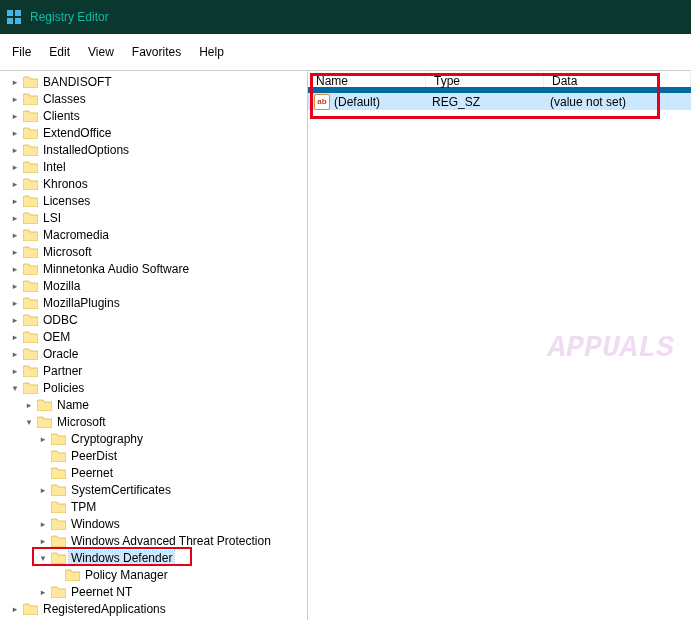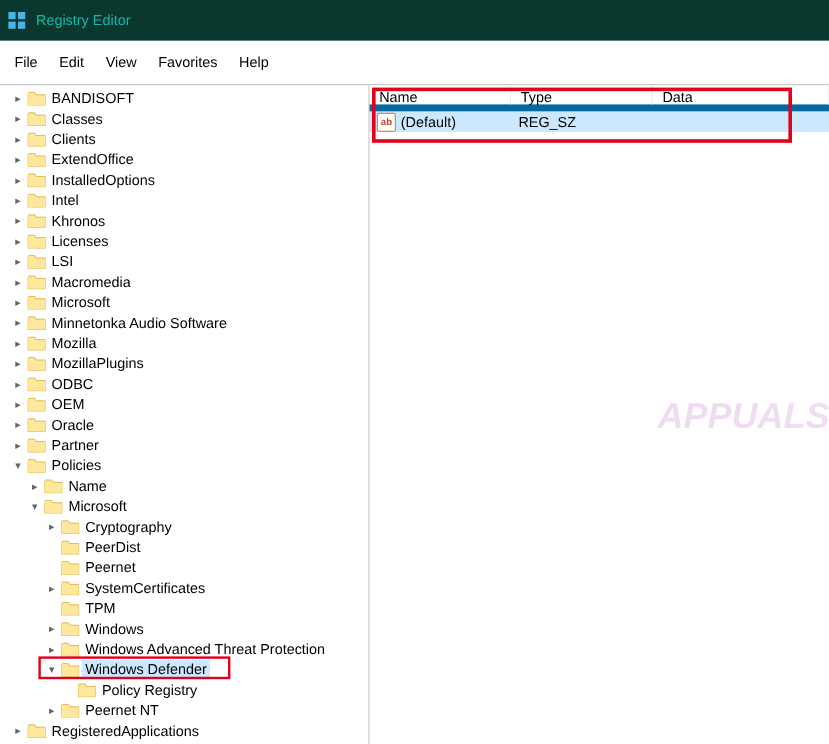--- a/index.html
+++ b/index.html
@@ -32,21 +32,21 @@
   .col-type { width: 118px; }
   .col-data { flex: 1; }
   .list-body { }
   .list-row { display: flex; height: 17px; align-items: center; }
   .list-row.selected { background: #cce8ff; }
   .list-row .cell { padding: 16px 6px; display: flex; align-items: center; }
   .list-row .cell-name { width: 118px; }
   .list-row .cell-type { width: 118px; }
   .list-row .cell-data { flex: 1; }
   .value-icon { width: 16px; height: 16px; display: inline-flex; align-items: center; justify-content: center; margin-right: 4px; background: #fff; border: 1px solid #d58b45; border-radius: 2px; font-size: 8px; color: #c9442a; font-weight: bold; }
-  .watermark { position:absolute; left: 240px; top: 260px; opacity: 0.15; pointer-events:none; font-size: 30px; color: #a21caf; font-weight: bold; font-style: italic; }
+  .watermark { position:absolute; left: 240px; top: 260px; opacity: 0.15; pointer-events:none; font-size: 30px; color: #a21caf; font-weight: bold; font-style: italic; font-family: Liberation Mono, monospace; }
 </style>
 </head>
 <body>
 
 <div class="titlebar">
   <span class="app-icon">
     <svg width="16" height="16" viewBox="0 0 16 16">
       <rect x="1" y="1" width="6" height="6" fill="#4cb3e6"></rect>
       <rect x="9" y="1" width="6" height="6" fill="#4cb3e6"></rect>
       <rect x="1" y="9" width="6" height="6" fill="#4cb3e6"></rect>
@@ -390,21 +390,21 @@
                       </div>
                       <ul>
                         <li>
                           <div class="tree-row">
                             <span class="expander none"></span>
                             <span class="folder-icon">
                               <svg width="15" height="12" viewBox="0 0 15 12">
                                 <path d="M0 2 L0 12 L15 12 L15 3 L7 3 L6 1 L1 1 Z" fill="#ffe79c" stroke="#d6b23a" stroke-width="0.7"></path>
                               </svg>
                             </span>
-                            <span class="tree-label">Policy Registry</span>
+                            <span class="tree-label">Policy Manager</span>
                           </div>
                         </li>
                       </ul>
                     </li>
                     <li>
                       <div class="tree-row">
                         <span class="expander">▸</span>
                         <span class="folder-icon">
                           <svg width="15" height="12" viewBox="0 0 15 12">
                             <path d="M0 2 L0 12 L15 12 L15 3 L7 3 L6 1 L1 1 Z" fill="#ffe79c" stroke="#d6b23a" stroke-width="0.7"></path>
@@ -442,20 +442,23 @@
     </div>
     <div class="list-body">
       <div class="list-row selected">
         <div class="cell cell-name">
           <span class="value-icon">ab</span>
           <span>(Default)</span>
         </div>
         <div class="cell cell-type">
           <span>REG_SZ</span>
         </div>
+        <div class="cell cell-data">
+          <span>(value not set)</span>
+        </div>
       </div>
     </div>
 
     <div class="red-box" style="left:2px; top:2px; width:350px; height:46px; border-width:3px;"></div>
 
     <div class="watermark">APPUALS</div>
   </div>
 
 </div>
 

